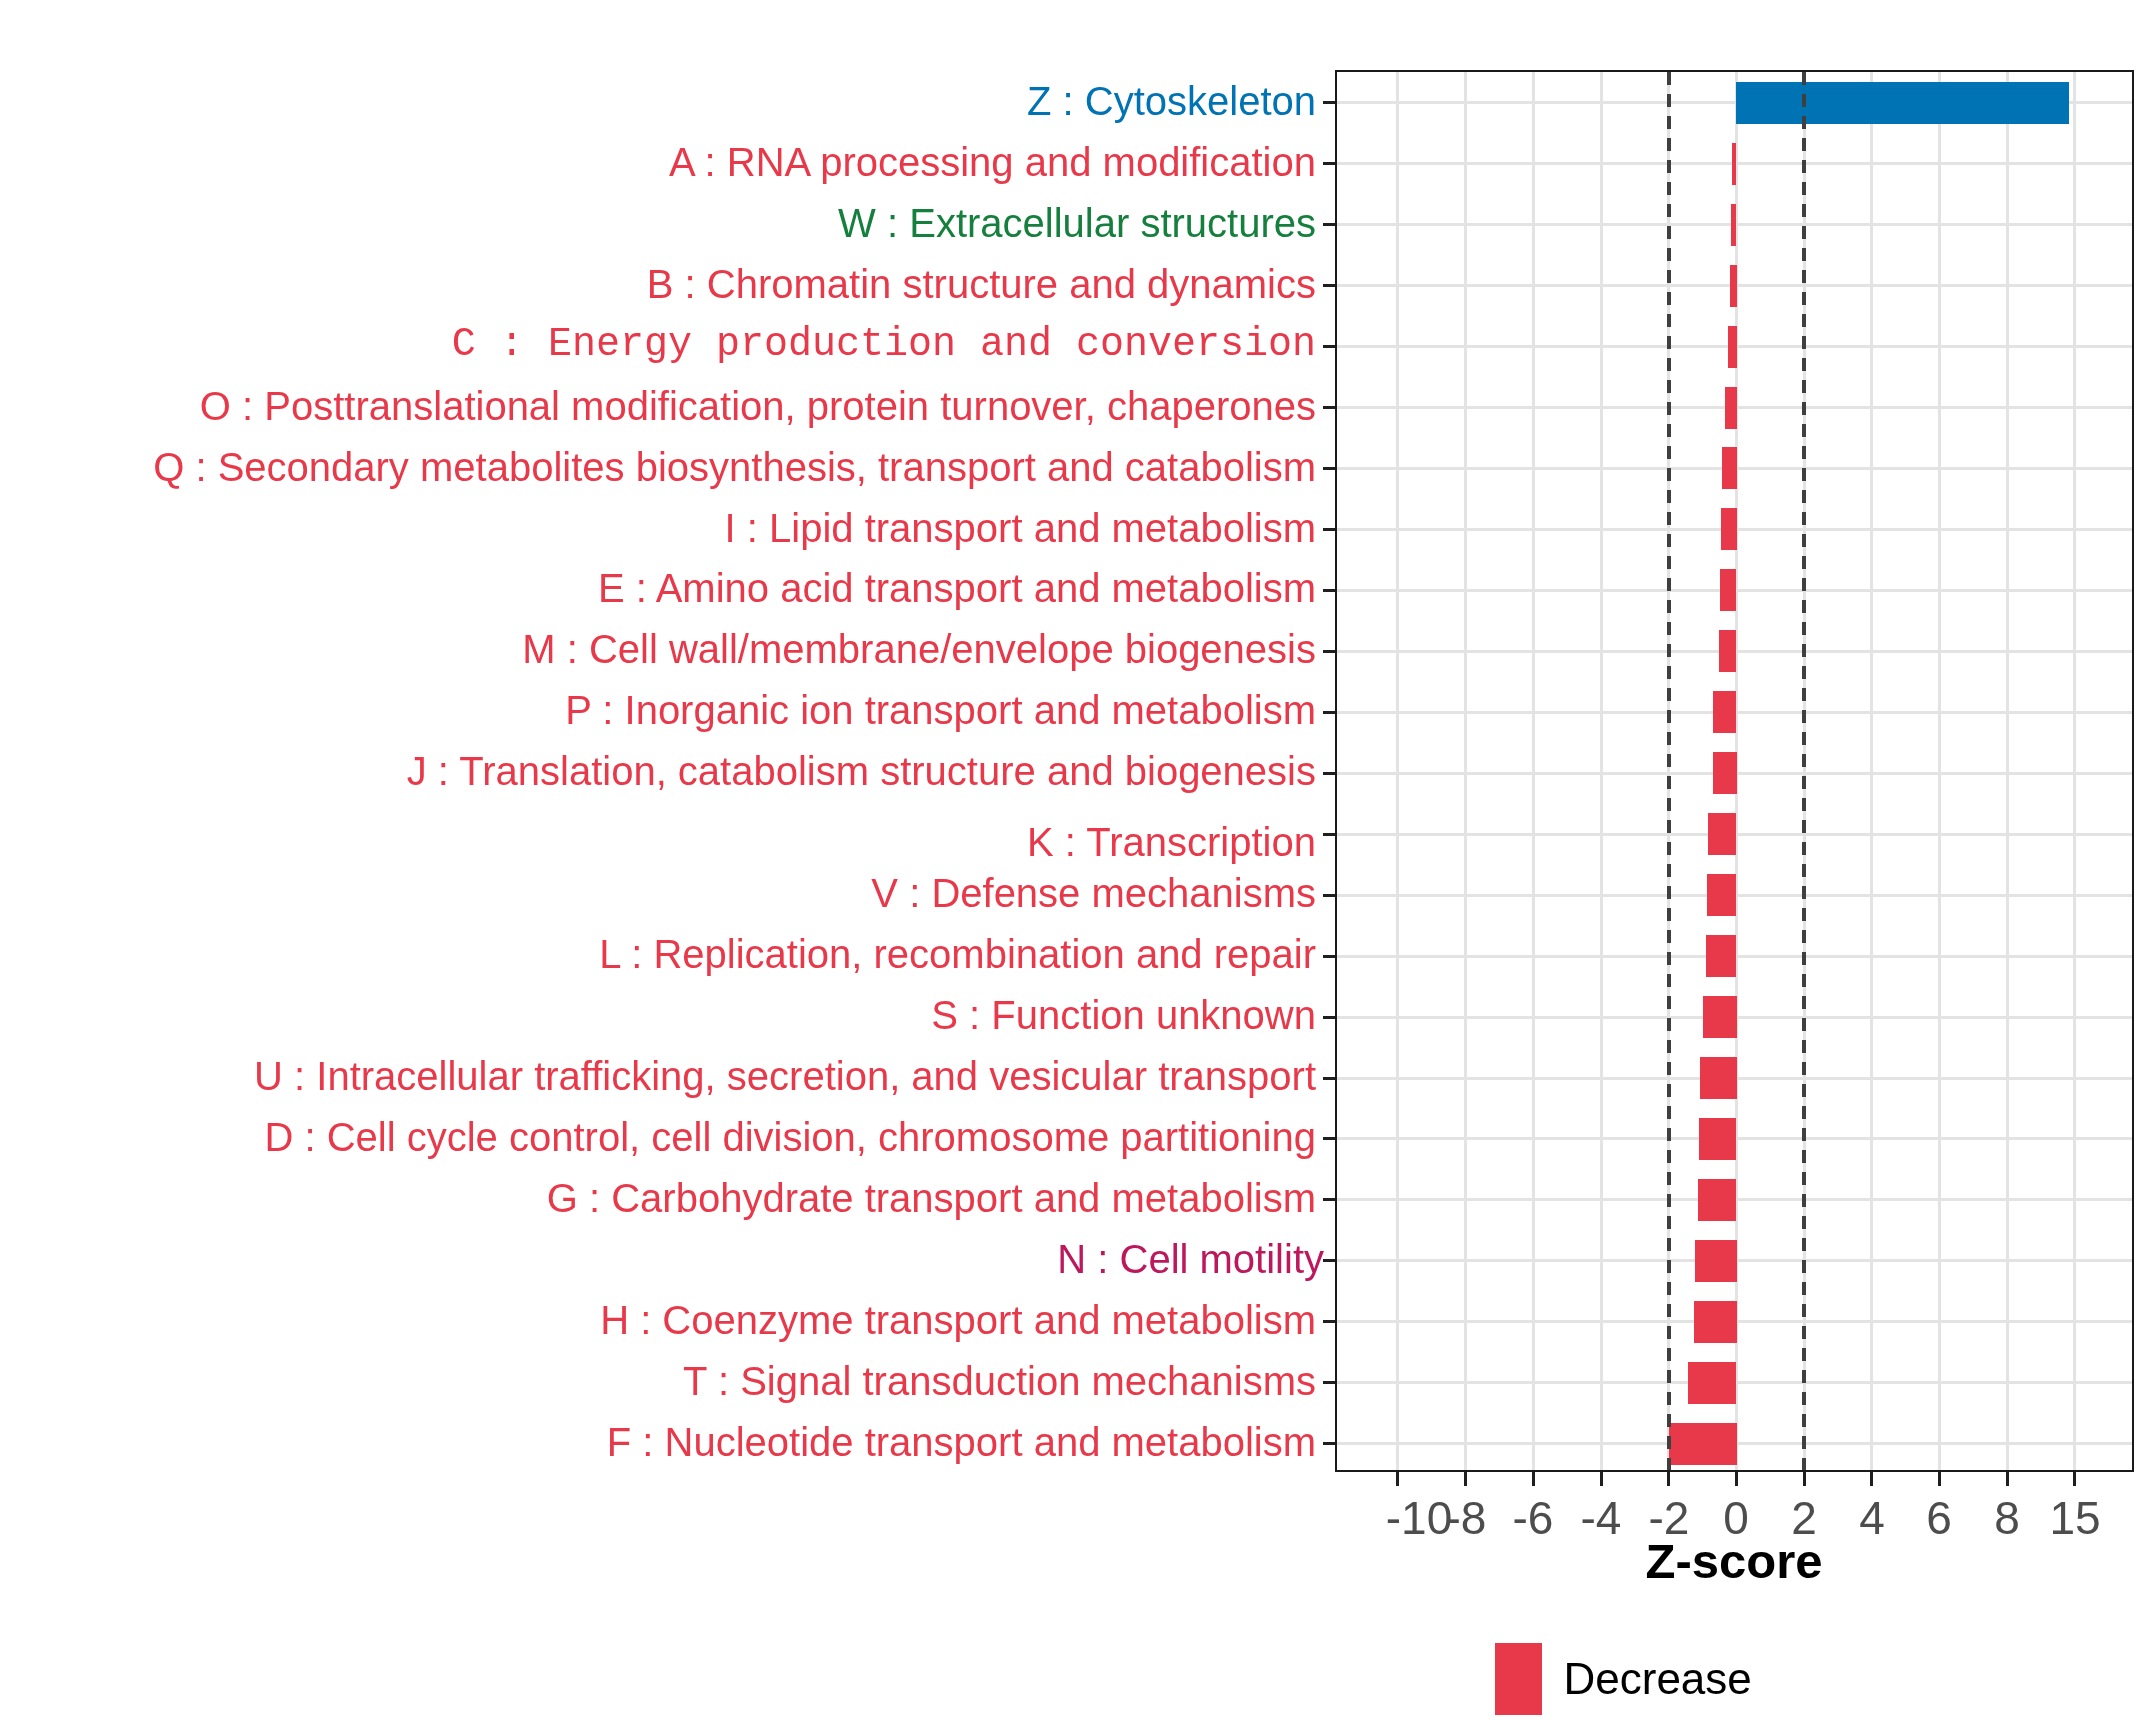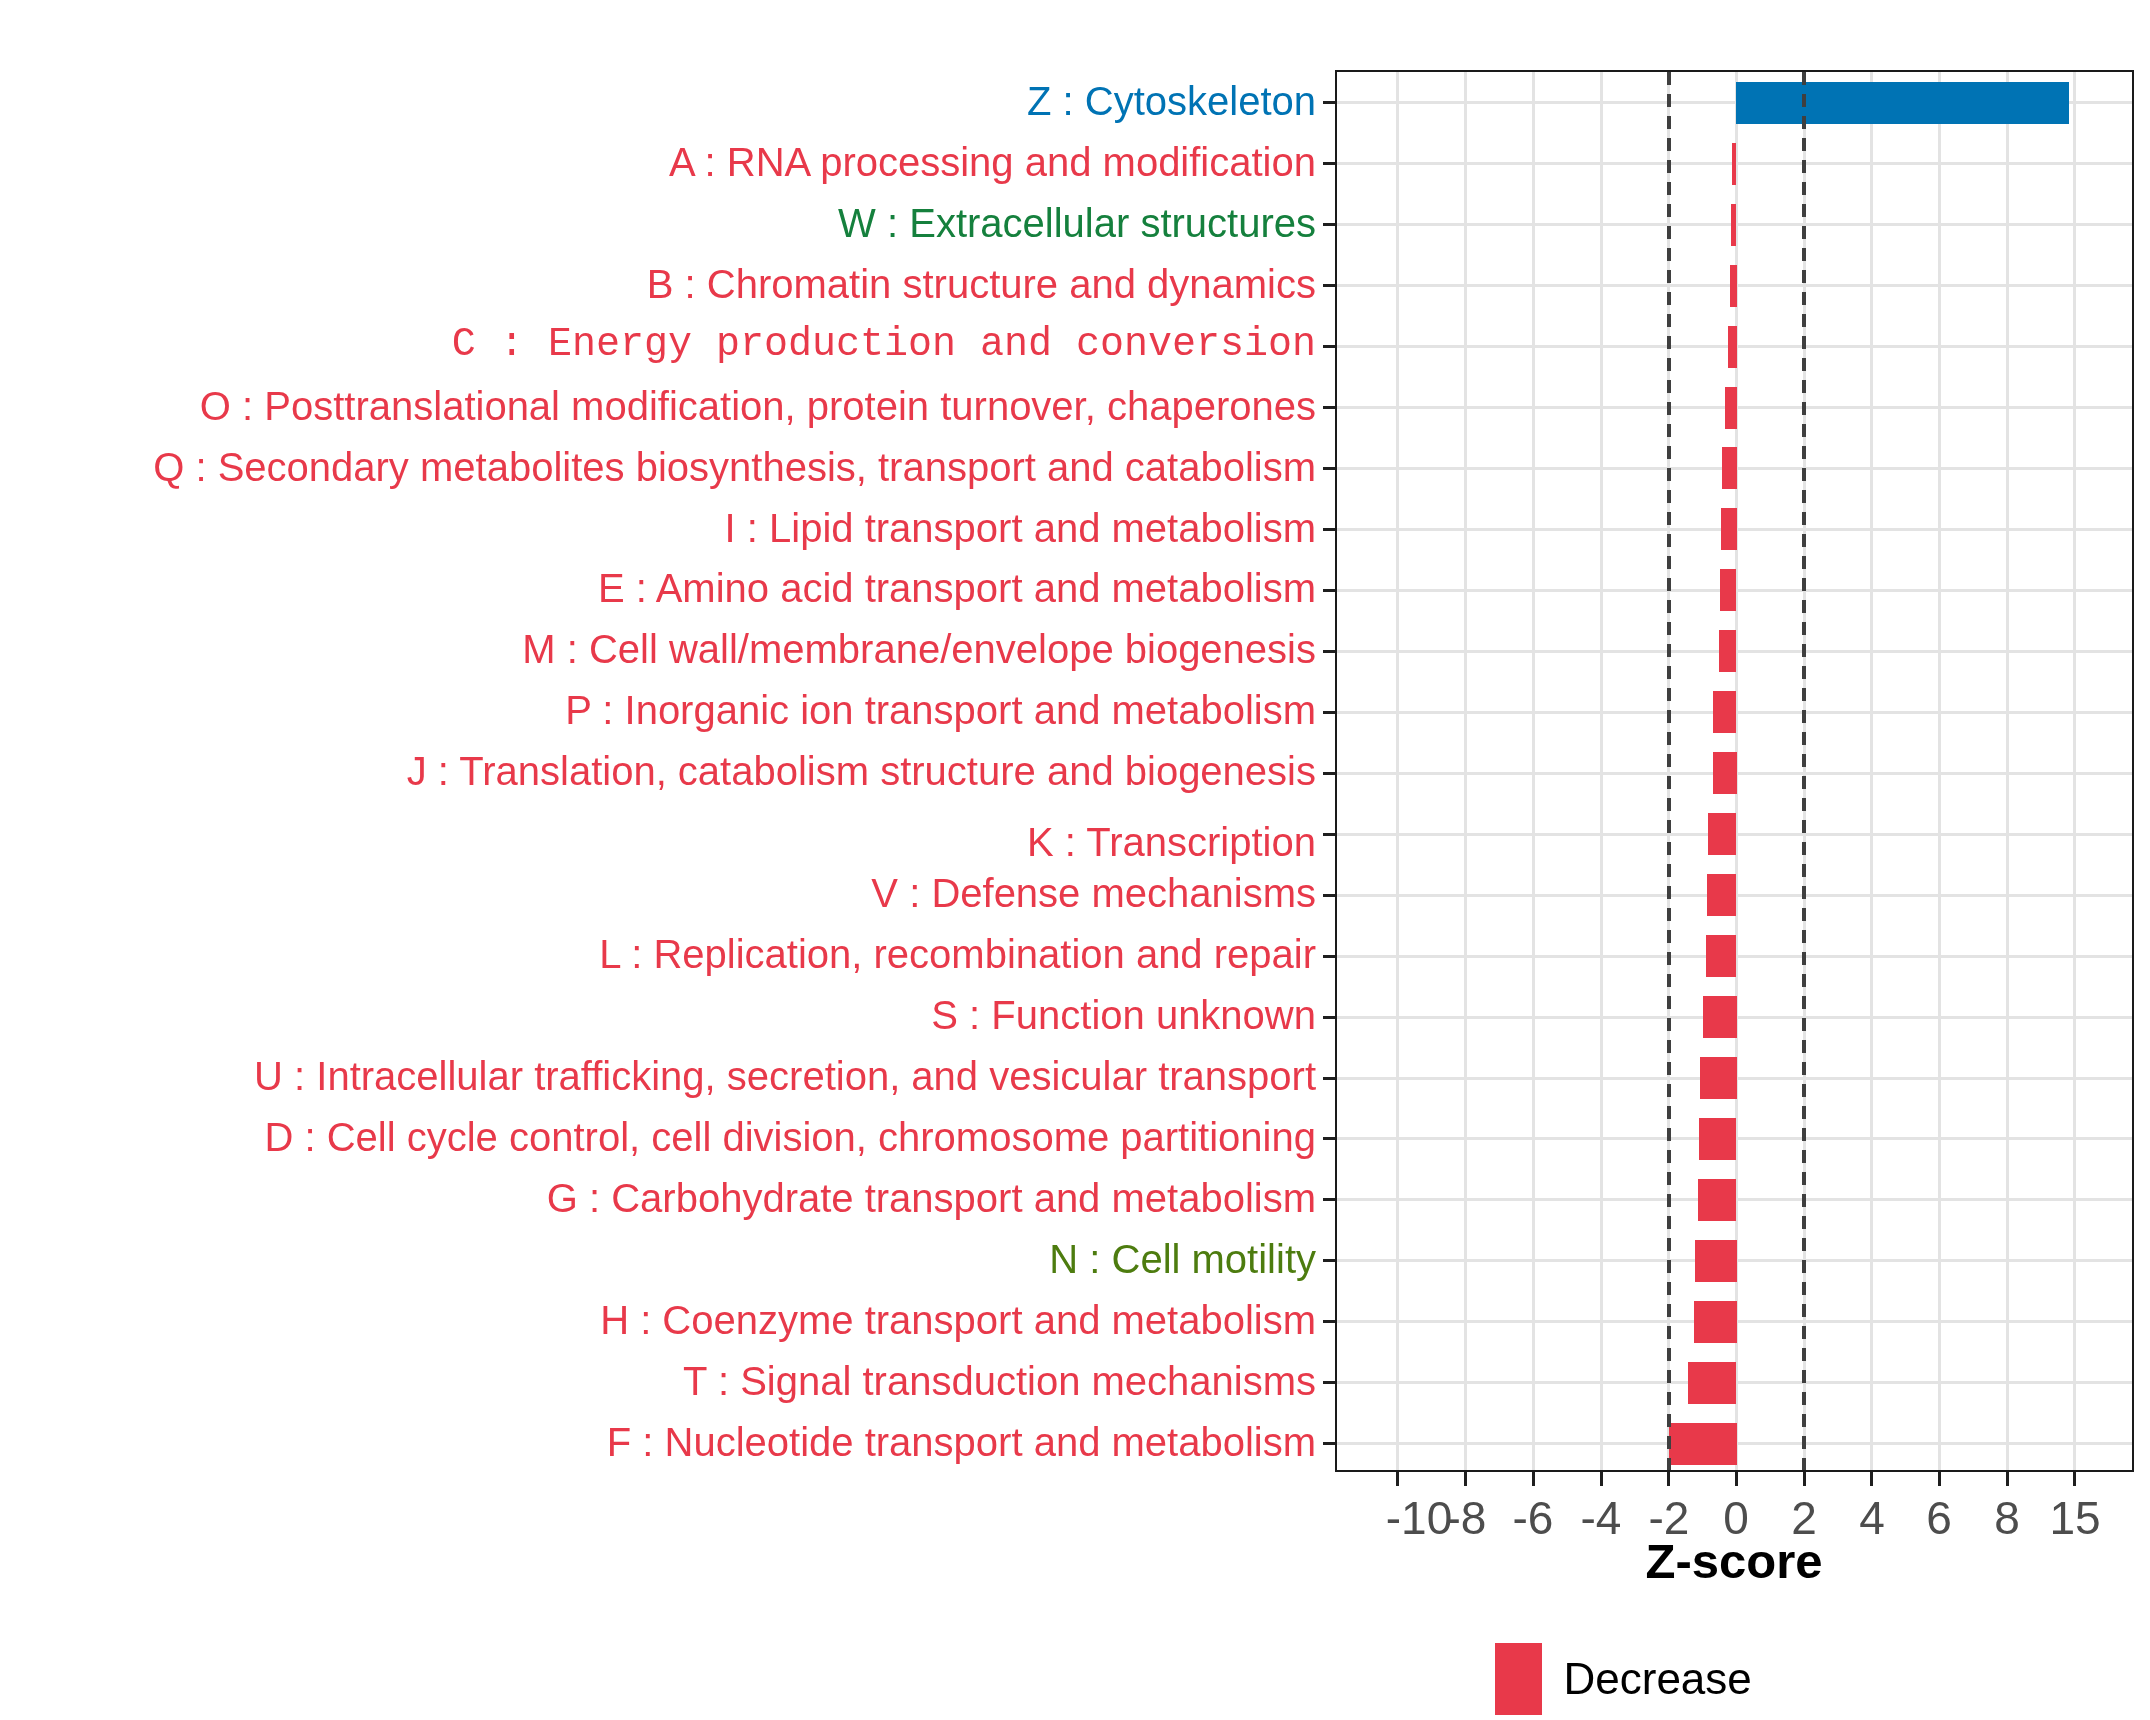--- a/index.html
+++ b/index.html
@@ -162,21 +162,21 @@
     <div class="cat-label" style="top: 649px; color: rgb(232, 57, 74);">M : Cell wall/membrane/envelope biogenesis</div>
     <div class="cat-label" style="top: 710px; color: rgb(232, 57, 74);">P : Inorganic ion transport and metabolism</div>
     <div class="cat-label" style="top: 771px; color: rgb(232, 57, 74);">J : Translation, catabolism structure and biogenesis</div>
     <div class="cat-label" style="top: 832px; color: rgb(232, 57, 74); margin-top: 10px;">K : Transcription</div>
     <div class="cat-label" style="top: 893px; color: rgb(232, 57, 74);">V : Defense mechanisms</div>
     <div class="cat-label" style="top: 954px; color: rgb(232, 57, 74);">L : Replication, recombination and repair</div>
     <div class="cat-label" style="top: 1015px; color: rgb(232, 57, 74);">S : Function unknown</div>
     <div class="cat-label" style="top: 1076px; color: rgb(232, 57, 74);">U : Intracellular trafficking, secretion, and vesicular transport</div>
     <div class="cat-label" style="top: 1137px; color: rgb(232, 57, 74);">D : Cell cycle control, cell division, chromosome partitioning</div>
     <div class="cat-label" style="top: 1198px; color: rgb(232, 57, 74);">G : Carbohydrate transport and metabolism</div>
-    <div class="cat-label" style="top: 1259px; color: #4d7c0f;">N : Cell motility</div>
+    <div class="cat-label" style="top: 1259px; color: #be185d; padding-left: 8px;">N : Cell motility</div>
     <div class="cat-label" style="top: 1320px; color: rgb(232, 57, 74);">H : Coenzyme transport and metabolism</div>
     <div class="cat-label" style="top: 1381px; color: rgb(232, 57, 74);">T : Signal transduction mechanisms</div>
     <div class="cat-label" style="top: 1442px; color: rgb(232, 57, 74);">F : Nucleotide transport and metabolism</div>
   </div>
 
 <div class="axis-title" style="left:1734px;">Z-score</div>
 
 <div class="legend">
   <div class="legend-item">
     <div class="legend-swatch" id="sw0" style="background: rgb(232, 57, 74);"></div>

